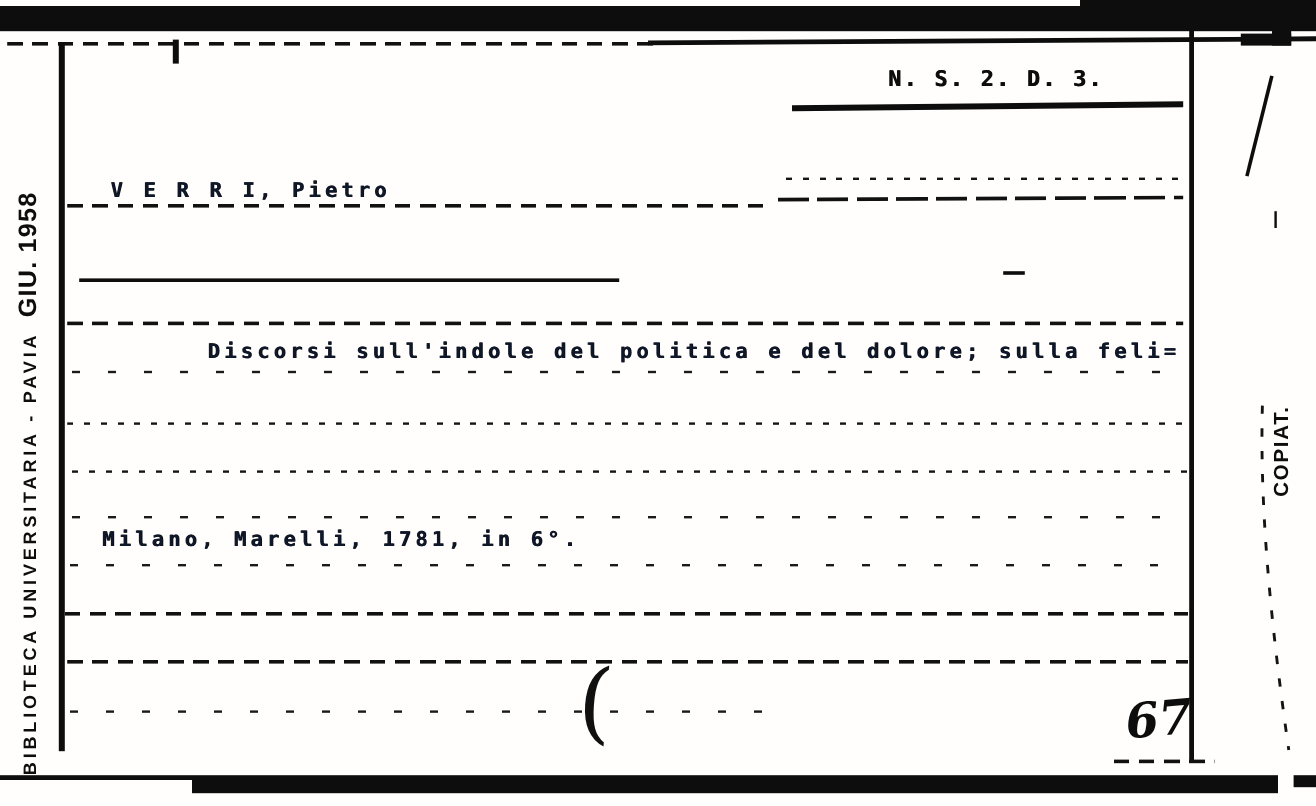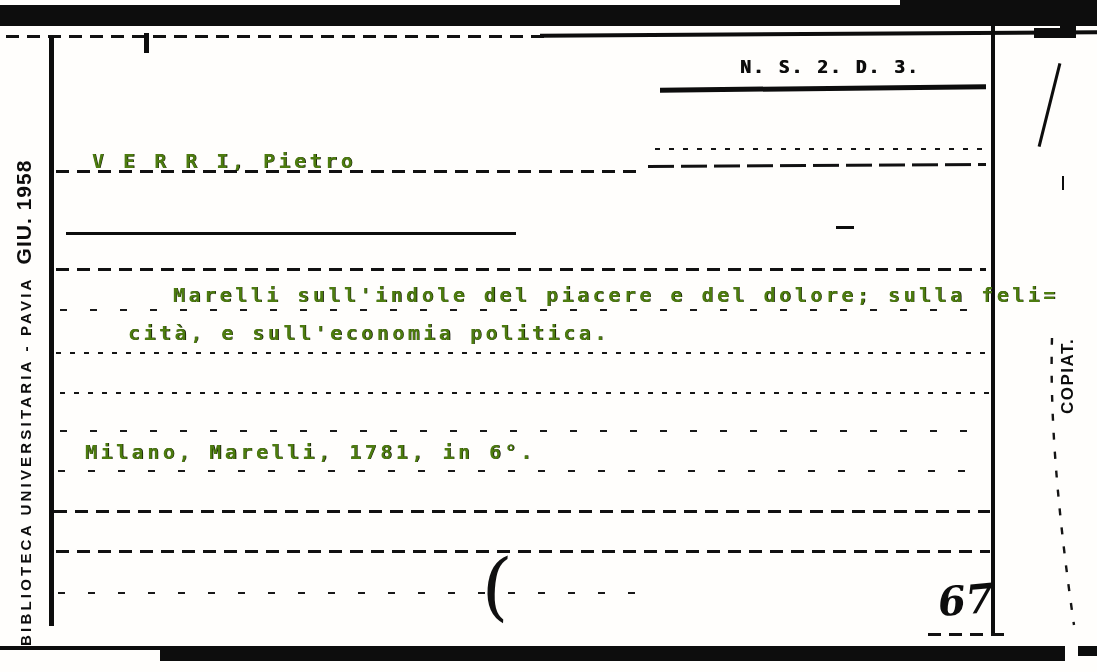--- a/index.html
+++ b/index.html
@@ -6,22 +6,22 @@
   .scan{
     position:relative; width:1097px; height:672px;
     background:#fffefc; overflow:hidden;
     font-family:"DejaVu Sans Mono", monospace; color:#0d0d0d;
   }
   .abs{position:absolute;}
   .ink{background:#0d0d0d;}
   
   .tw{
     position:absolute; font-family:"DejaVu Sans Mono", monospace;
-    font-weight:700; font-size:20px; letter-spacing:3.5px;
-    color:#4d7c0f; white-space:nowrap; text-shadow:0.6px 0 0 #0d0d0d;
+    font-weight:700; font-size:17px; letter-spacing:3.5px;
+    color:#0f172a; white-space:nowrap; text-shadow:0.6px 0 0 #0d0d0d;
   }
   
   .rule{position:absolute;}
   .dash  {height:3px; background:repeating-linear-gradient(90deg,#111 0 13px,transparent 13px 21px);}
   .longdash{height:3px; background:repeating-linear-gradient(90deg,#111 0 26px,transparent 26px 33px);}
   .dot   {height:2px; background:repeating-linear-gradient(90deg,#151515 0 5px,transparent 5px 14px);}
   .sparse{height:2px; background:repeating-linear-gradient(90deg,#1a1a1a 0 7px,transparent 7px 30px);}
   .solid {background:#0d0d0d;}
   .vstamp{
     position:absolute; transform:rotate(-90deg); transform-origin:top left;
@@ -83,23 +83,22 @@
   <div class="rule dot" style="left:655px;top:148px;width:330px;"></div>
 
   <div class="tw" style="left:92px;top:149px;">V E R R I,  Pietro</div>
   <div class="rule dash" style="left:56px;top:170px;width:585px;"></div>
   <div class="rule longdash" style="left:648px;top:164px;width:338px;transform:rotate(-0.3deg);"></div>
 
   <div class="abs ink" style="left:836px;top:226px;width:18px;height:3px;"></div>
   <div class="rule solid" style="left:66px;top:232px;width:450px;height:3px;"></div>
   <div class="rule dash" style="left:56px;top:268px;width:930px;"></div>
 
-  <div class="tw" style="left:173px;top:283px;">Marelli sull'indole del piacere e del dolore; sulla feli=</div>
+  <div class="tw" style="left:173px;top:283px;">Discorsi sull'indole del politica e del dolore; sulla feli=</div>
   <div class="rule sparse" style="left:60px;top:309px;width:925px;"></div>
-  <div class="tw" style="left:128px;top:321px;">cità, e sull'economia politica.</div>
 
   <div class="rule dot" style="left:56px;top:352px;width:934px;"></div>
   <div class="rule dot" style="left:60px;top:392px;width:930px;"></div>
   <div class="rule sparse" style="left:60px;top:430px;width:930px;"></div>
 
   <div class="tw" style="left:85px;top:440px;">Milano, Marelli, 1781, in 6°.</div>
   <div class="rule sparse" style="left:58px;top:470px;width:930px;"></div>
 
   <div class="rule dash" style="left:54px;top:510px;width:936px;"></div>
   <div class="rule dash" style="left:56px;top:550px;width:934px;"></div>

